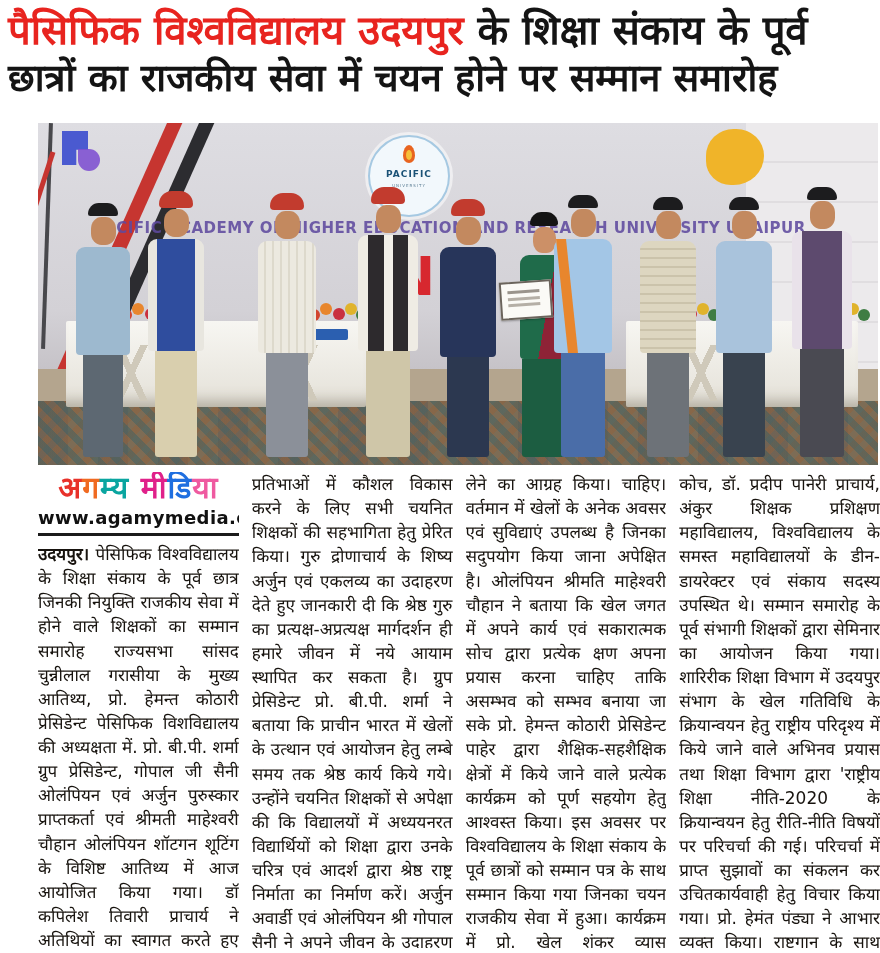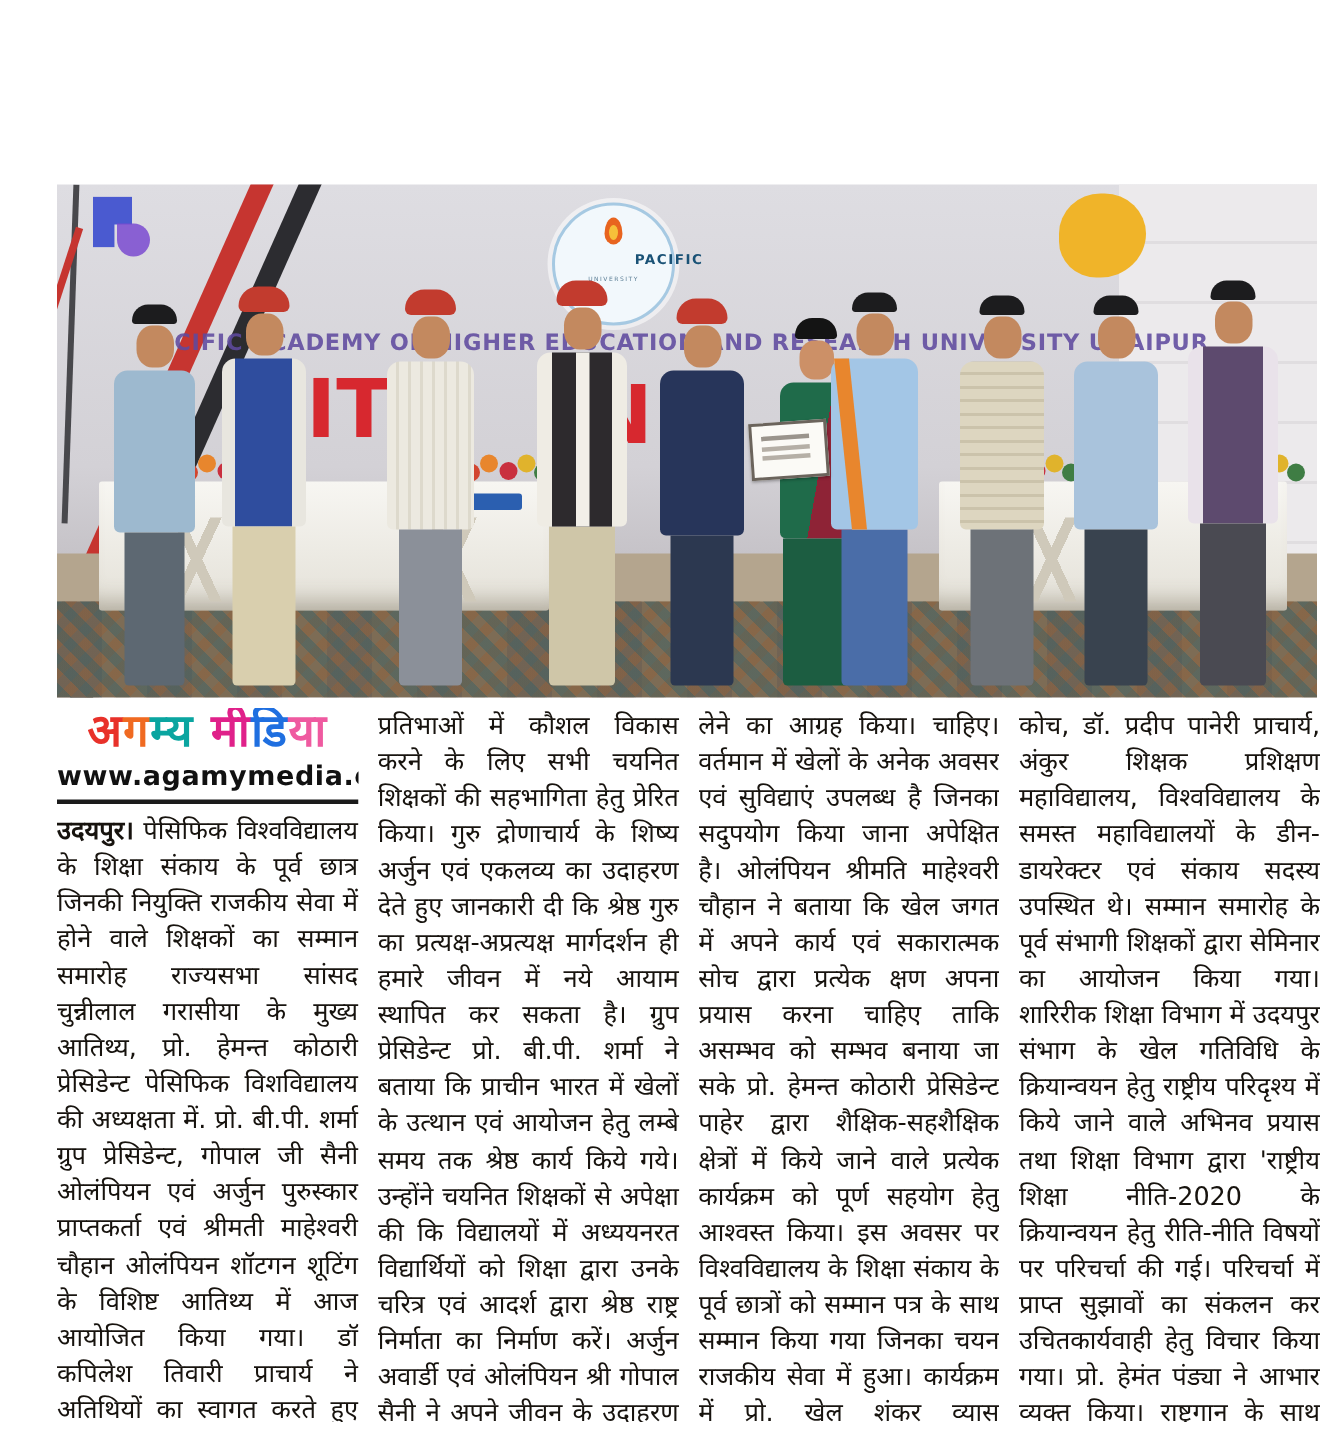--- a/index.html
+++ b/index.html
@@ -31,21 +31,21 @@
   .left-reddiag{left:-6px;top:26px;width:5px;height:120px;background:#c63530;transform:rotate(18deg);}
   
   .yellow-blob{left:668px;top:6px;width:58px;height:56px;background:#f0b429;border-radius:50% 50% 55% 45%;}
   
   .pac-logo{left:330px;top:12px;width:78px;height:78px;border-radius:50%;background:#f2f8fc;
             border:2px solid #a6c9e2;box-shadow:0 0 0 3px rgba(255,255,255,.55);}
   .pac-flame{position:absolute;left:33px;top:8px;width:12px;height:18px;background:#e8641f;
              border-radius:50% 50% 50% 50%/60% 60% 40% 40%;}
   .pac-flame:after{content:"";position:absolute;left:3px;top:5px;width:6px;height:10px;background:#f6c03a;border-radius:50%;}
   .pac-name{position:absolute;left:0;top:32px;width:100%;text-align:center;
-            font-size:9px;font-weight:700;color:#1a5276;letter-spacing:1px;margin-left:37px;}
+            font-size:9px;font-weight:700;color:#1a5276;letter-spacing:1px;}
   .pac-sub{position:absolute;left:0;top:46px;width:100%;text-align:center;font-size:4px;color:#5a7d94;letter-spacing:1px;}
   
   .banner-text{left:56px;top:96px;width:660px;font-size:15px;font-weight:700;
                color:rgba(94,74,158,.88);letter-spacing:.5px;white-space:nowrap;z-index:1;}
   
   .red-frag{font-size:54px;font-weight:800;color:#d7282f;z-index:1;font-family:"DejaVu Sans","Liberation Sans",sans-serif;}
   .frag-l{left:166px;top:118px;}
   .frag-r{left:352px;top:122px;}
   
   .floor{left:0;bottom:0;width:100%;height:96px;background:#b4a58e;}
@@ -133,40 +133,43 @@
   .mh-name{font-size:30px;font-weight:700;line-height:1.05;letter-spacing:1px;}
   .mh-site{font-size:18px;font-weight:700;color:#111;letter-spacing:.4px;margin-top:1px;}
   .mh-rule{height:0;border-bottom:3px solid #1b1b1b;margin:3px 0 6px;}
   .dateline{font-weight:800;}
 </style>
 </head>
 <body>
 
 <div id="page">
 
+  <div id="headline">
+    <div class="l1"><span class="red">पैसिफिक विश्वविद्यालय उदयपुर</span><span> के शिक्षा संकाय के पूर्व</span></div>
+    <div class="l2">छात्रों का राजकीय सेवा में चयन होने पर सम्मान समारोह</div>
+  </div>
 
   <div id="photo">
     <div class="abs left-pole"></div>
     <div class="abs left-reddiag"></div>
     <div class="abs tl-shape1"></div>
     <div class="abs tl-shape2"></div>
     <div class="abs wall-right"></div>
     <div class="abs wall-lines"></div>
     <div class="abs stripe red"></div>
     <div class="abs stripe black"></div>
     <div class="abs yellow-blob"></div>
 
     <div class="abs pac-logo">
       <div class="pac-flame"></div>
       <div class="pac-name">PACIFIC</div>
       <div class="pac-sub">UNIVERSITY</div>
     </div>
 
     <div class="abs banner-text">PACIFIC ACADEMY OF HIGHER EDUCATION AND RESEARCH UNIVERSITY UDAIPUR</div>
-    <div class="abs red-frag frag-l">IT</div>
     <div class="abs red-frag frag-r">N</div>
 
     <div class="abs floor"></div>
     <div class="abs carpet"></div>
 
     <div class="abs table tableL">
       <div class="plaque" style="left:20px"></div>
       <div class="plaque p2"></div>
       <div class="xleg" style="left:30px"></div>
       <div class="xleg" style="right:30px"></div>

